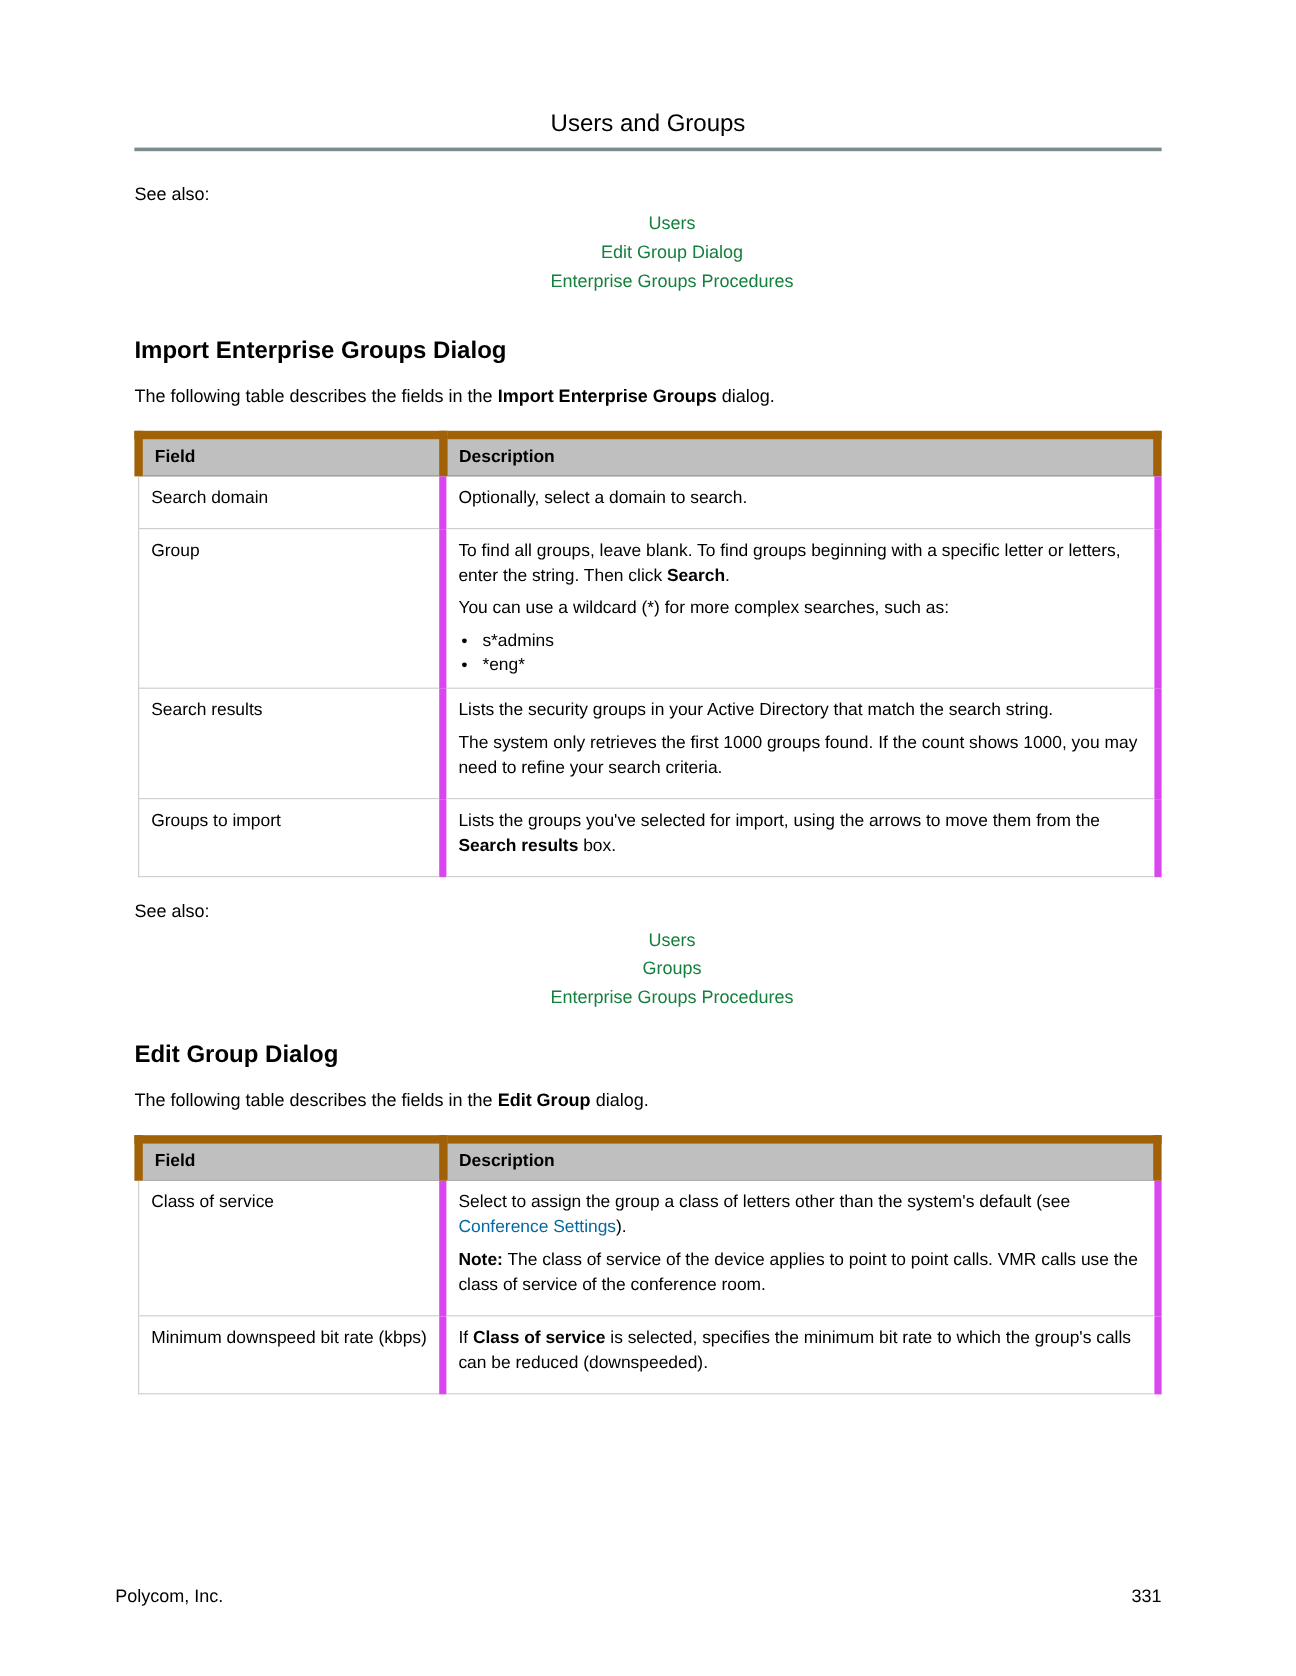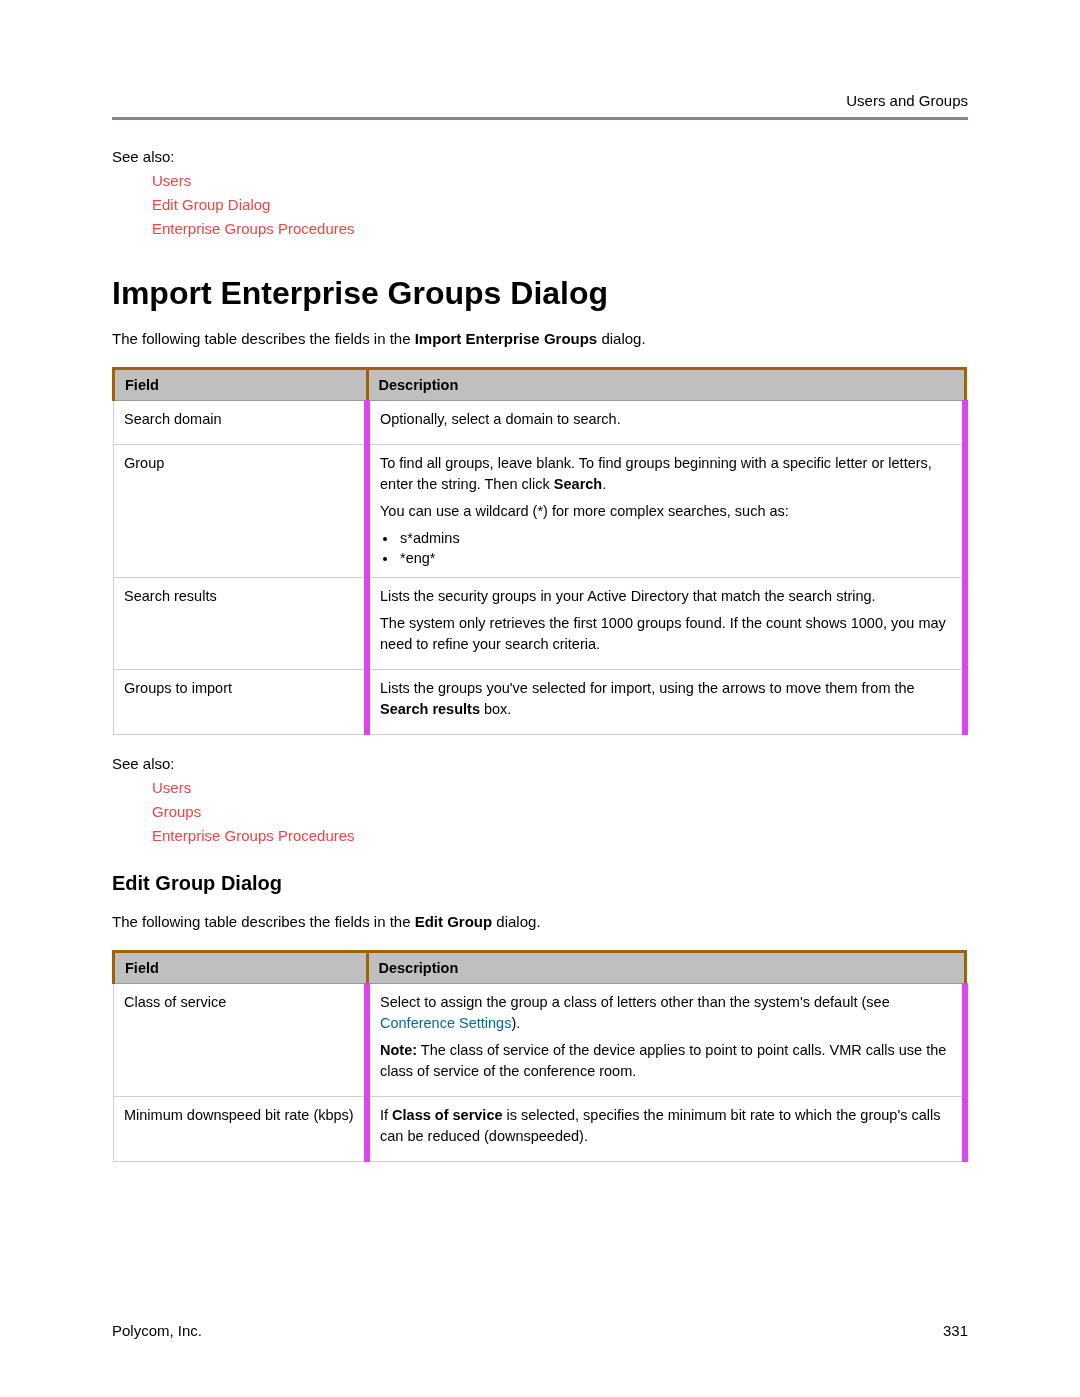--- a/index.html
+++ b/index.html
@@ -12,44 +12,45 @@
   }
   .page {
     width: 1080px;
     height: 1397px;
     position: relative;
     box-sizing: border-box;
     padding: 92px 112px 0 112px;
   }
   .header-row {
     display: flex;
-    justify-content: flex-end;
-    font-size: 15px;
+    justify-content: center;
+    font-size: 20px;
     color: #000;
     margin-bottom: 8px;
   }
   .hr {
     border: none;
     border-top: 3px solid #7a8a8f;
     margin: 0 0 28px 0;
   }
   .see-also {
     margin: 8px 0 4px 0;
   }
   .link-list {
     margin: 4px 0 24px 40px;
   }
   .link {
-    color: #ef4444;
+    color: #15803d;
     display: block;
     line-height: 1.6;
     cursor: pointer;
+    text-align: center;
   }
   h1.section {
-    font-size: 32px;
+    font-size: 20px;
     font-weight: bold;
     margin: 34px 0 14px 0;
   }
   h2.section {
     font-size: 20px;
     font-weight: bold;
     margin: 18px 0 14px 0;
   }
   p.intro {
     margin: 16px 0 18px 0;
@@ -59,21 +60,21 @@
     width: 100%;
     border-collapse: collapse;
     font-size: 14.5px;
     margin-bottom: 20px;
   }
   table.fields th {
     background: #bfbfbf;
     text-align: left;
     font-weight: bold;
     padding: 7px 10px;
-    border: 3px solid #a16207;
+    border: 7px solid #a16207;
     border-bottom: 1px solid #9a9a9a;
   }
   table.fields td {
     padding: 8px 10px;
     border-left: 1px solid #cfcfcf;
     border-right: 6px solid #d946ef;
     border-bottom: 1px solid #cfcfcf;
     vertical-align: top;
     line-height: 1.45;
   }
@@ -92,21 +93,21 @@
     padding: 0 0 0 2px;
     line-height: 1.4;
   }
   .inline-link {
     color: #0369a1;
     cursor: pointer;
   }
   .footer {
     position: absolute;
     bottom: 58px;
-    left: 112px;
+    left: 96px;
     right: 112px;
     display: flex;
     justify-content: space-between;
     font-size: 15px;
   }
   b { font-weight: bold; }
 </style>
 </head>
 <body>
 

